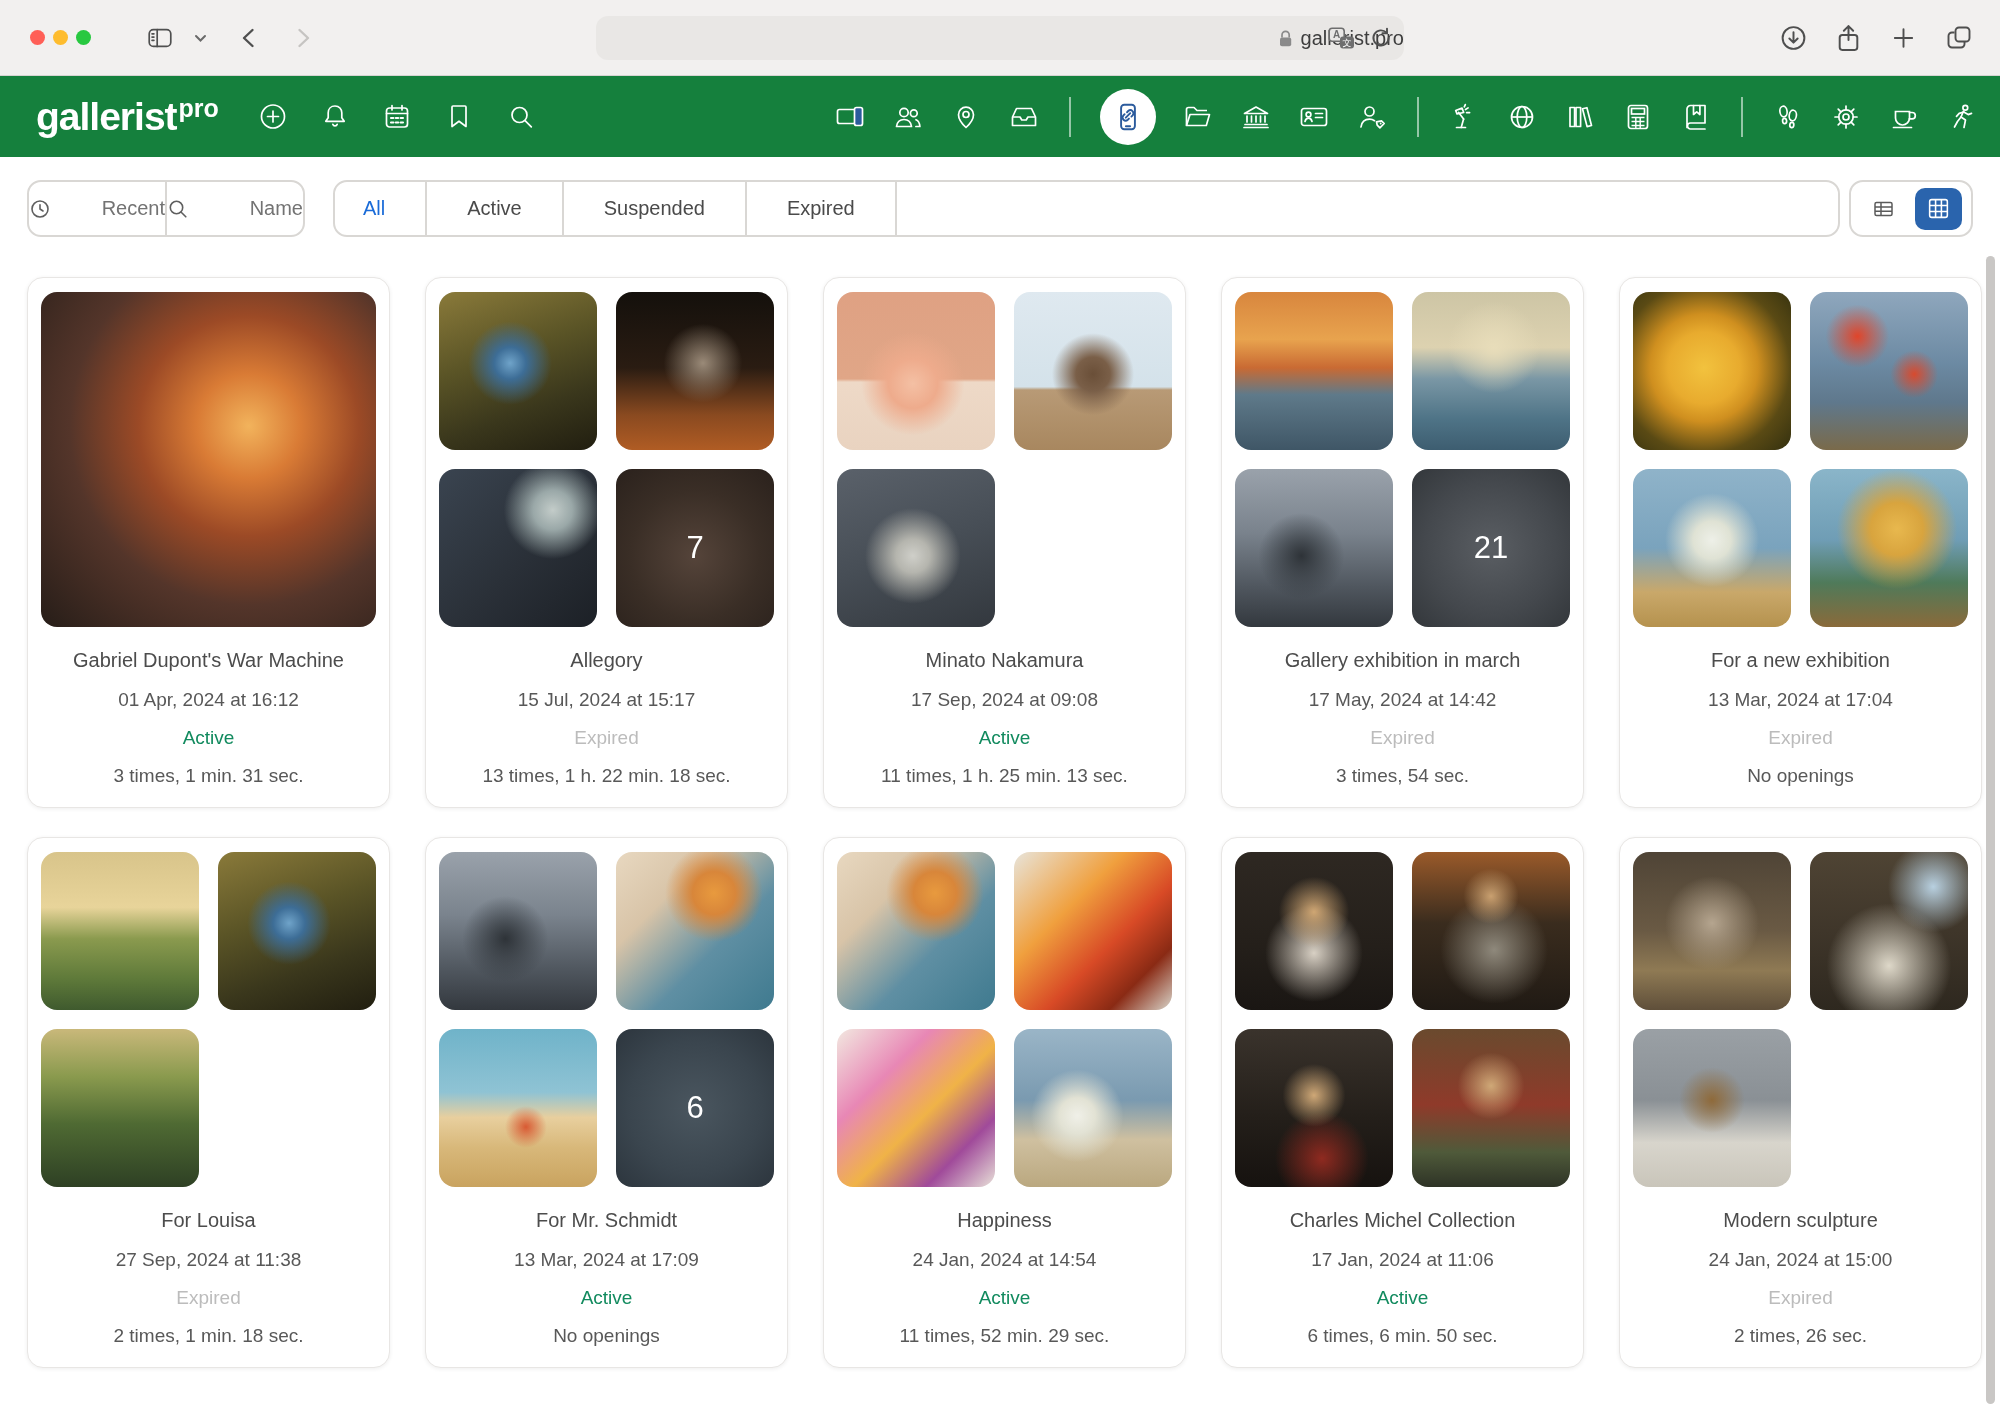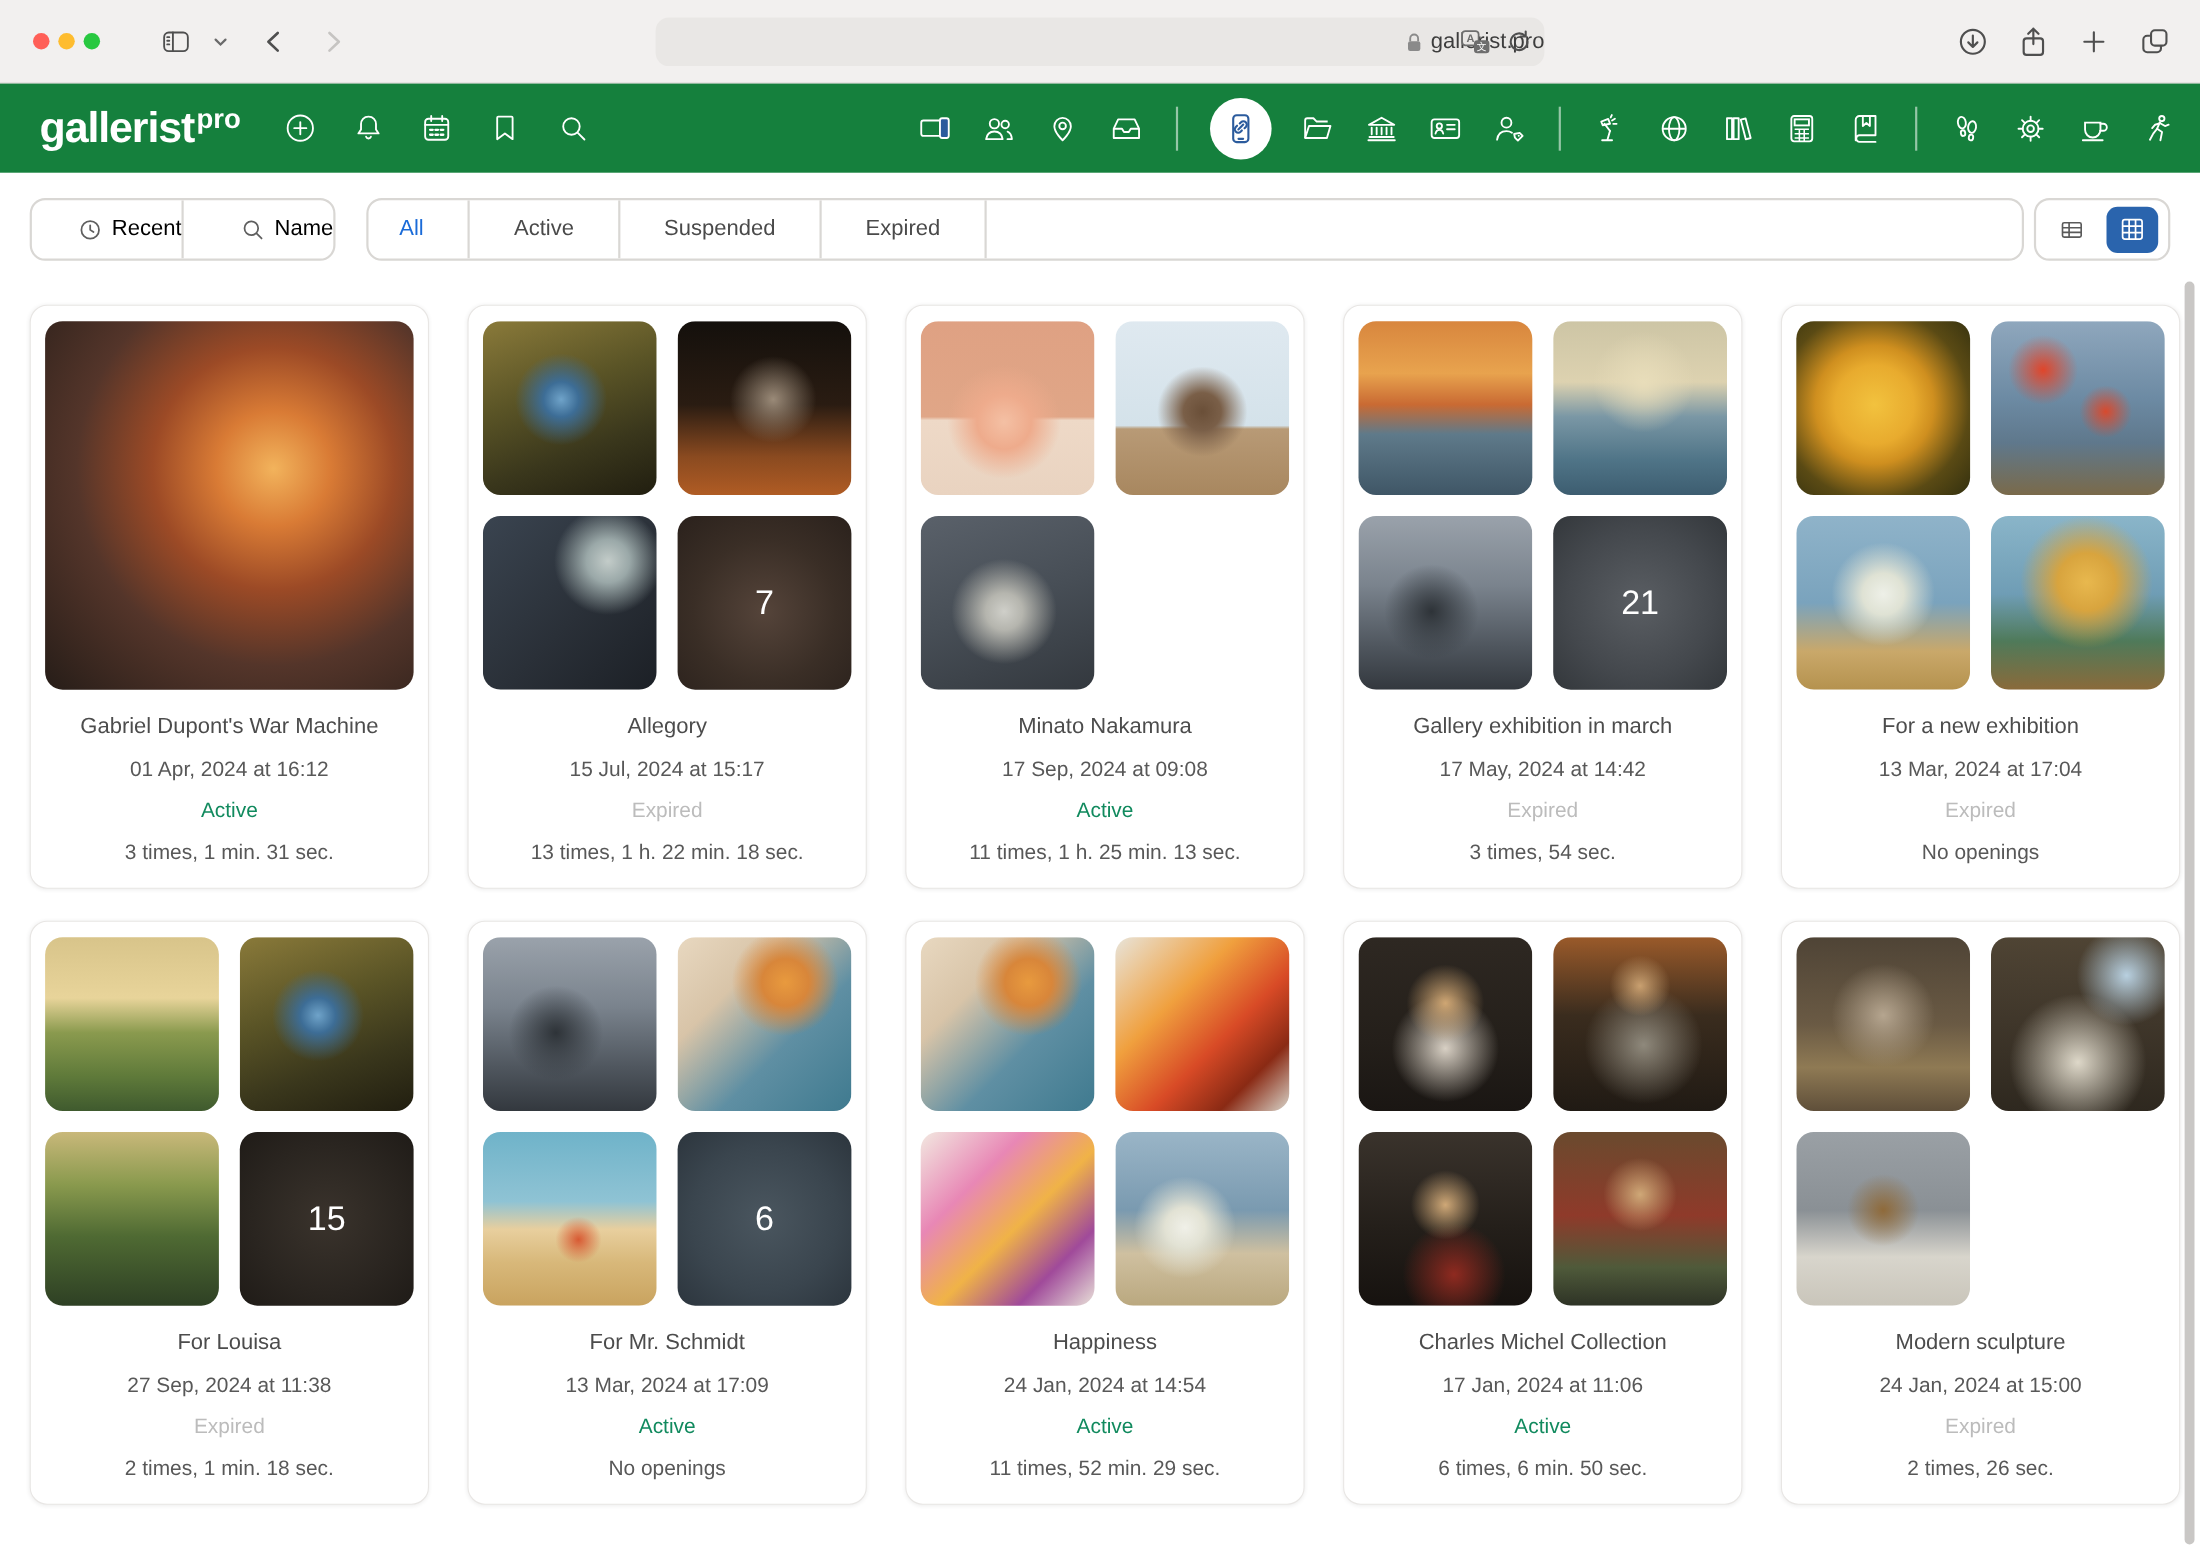--- a/index.html
+++ b/index.html
@@ -27,21 +27,21 @@
   .nav-ic { width:32px; height:32px; background:none; border:none; cursor:pointer; padding:0; display:flex; align-items:center; justify-content:center; }
   .nav-sep { width:2px; height:40px; background:rgba(255,255,255,.55); margin:0 3px; }
   .nav-active-circle { width:56px; height:56px; border-radius:50%; background:#fff; border:none; cursor:pointer; display:flex; align-items:center; justify-content:center; }
 
   
   .filterbar { display:flex; margin:23px 27px 0; height:57px; }
   .pill { border:2px solid #d9d7d4; border-radius:14px; background:#fff; display:flex; align-items:center; overflow:hidden; }
   .fb-sort { width:278px; }
   .fb-tabs { flex:1; margin:0 9px 0 28px;gap:12px; }
   .fb-views { width:124px; justify-content:center; gap:8px; }
-  .sort-btn { flex:1; height:100%; display:flex; align-items:center; justify-content:flex-end; gap:9px; background:none; border:none; cursor:pointer; font-size:20px; color:#000000; font-family:inherit; }
+  .sort-btn { flex:1; height:100%; display:flex; align-items:center; justify-content:space-between; gap:9px; background:none; border:none; cursor:pointer; font-size:20px; color:#737373; font-family:inherit; }
   .pill-div { width:2px; height:100%; background:#d9d7d4; flex:none; }
   .tab { height:100%; display:flex; align-items:center; padding:0 28px; background:none; border:none; cursor:pointer; font-size:20px; color:#4a4a4a; font-family:inherit; }
   .tab.active { color:#1a6bd8; }
   .view-btn { width:47px; height:42px; border:none; border-radius:10px; background:none; cursor:pointer; display:flex; align-items:center; justify-content:center; }
   .view-btn.active { background:#2a64ad; }
 
   
   .cards { display:grid; grid-template-columns:repeat(5,363px); column-gap:35px; row-gap:29px; margin:40px 0 0 27px; }
   .card { background:#fff; border:1px solid #e8e6e4; border-radius:16px; box-shadow:0 1px 4px rgba(0,0,0,.07); padding:14px 13px 20px; text-align:center; cursor:pointer; }
   .thumbs { display:grid; grid-template-columns:158px 158px; gap:19px; justify-content:center; }
@@ -426,23 +426,20 @@
     <div class="card-date">13 Mar, 2024 at 17:04</div>
     <div class="card-status expired">Expired</div>
     <div class="card-stats">No openings</div>
   </article>
 
   <article class="card">
     <div class="thumbs">
       <div class="thumb" style="background:linear-gradient(180deg,#d8c48a 0%,#e8d49a 35%,#8a9a4e 55%,#5f7a3a 80%,#3f5a2e 100%);"></div>
       <div class="thumb" style="background:radial-gradient(circle at 45% 45%, #6fa3c9 0%, #3d6d96 13%, rgba(0,0,0,0) 34%), linear-gradient(160deg,#8a7a3a 0%,#5a5426 40%,#3a371c 70%,#211e10 100%);"></div>
       <div class="thumb" style="background:linear-gradient(180deg,#c9b87a 0%,#8a9a4e 30%,#4f6a33 60%,#2e4024 100%);"></div>
-      <div class="thumb more" style="background:radial-gradient(circle at 50% 50%, #3a332c 0%, #2a2520 60%, #1f1b17 100%);">
-        <span class="more-num">15</span>
-      </div>
     </div>
     <div class="card-title">For Louisa</div>
     <div class="card-date">27 Sep, 2024 at 11:38</div>
     <div class="card-status expired">Expired</div>
     <div class="card-stats">2 times, 1 min. 18 sec.</div>
   </article>
 
   <article class="card">
     <div class="thumbs">
       <div class="thumb" style="background:radial-gradient(circle at 42% 55%, #2e3338 0%, rgba(0,0,0,0) 34%), linear-gradient(180deg,#9aa2ab 0%,#7a838d 40%,#4f565e 75%,#33383e 100%);"></div>

